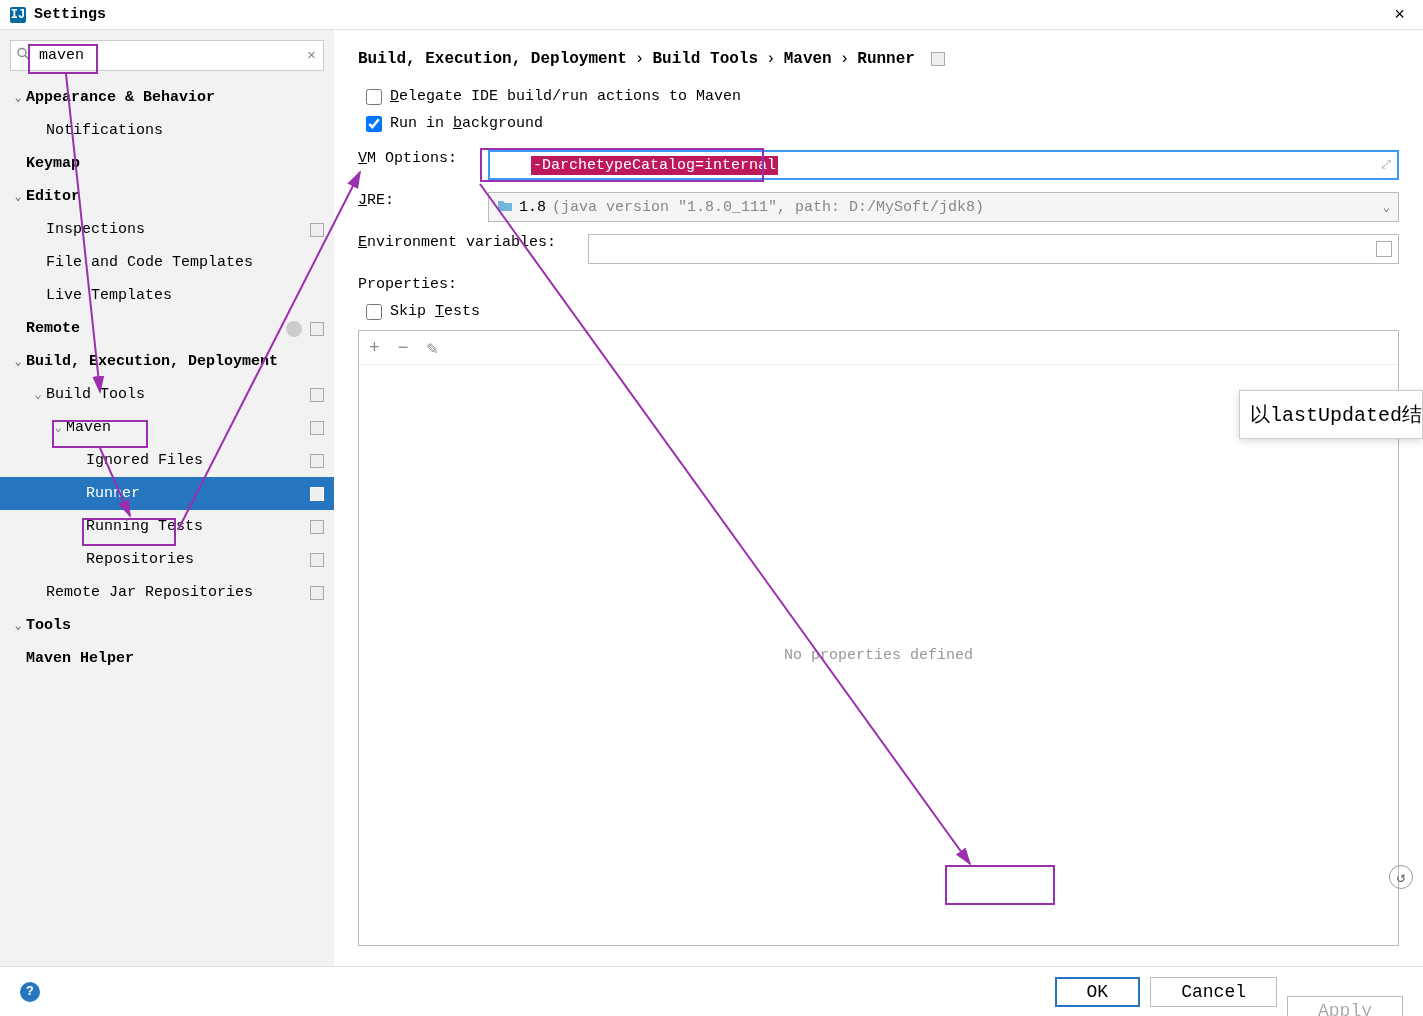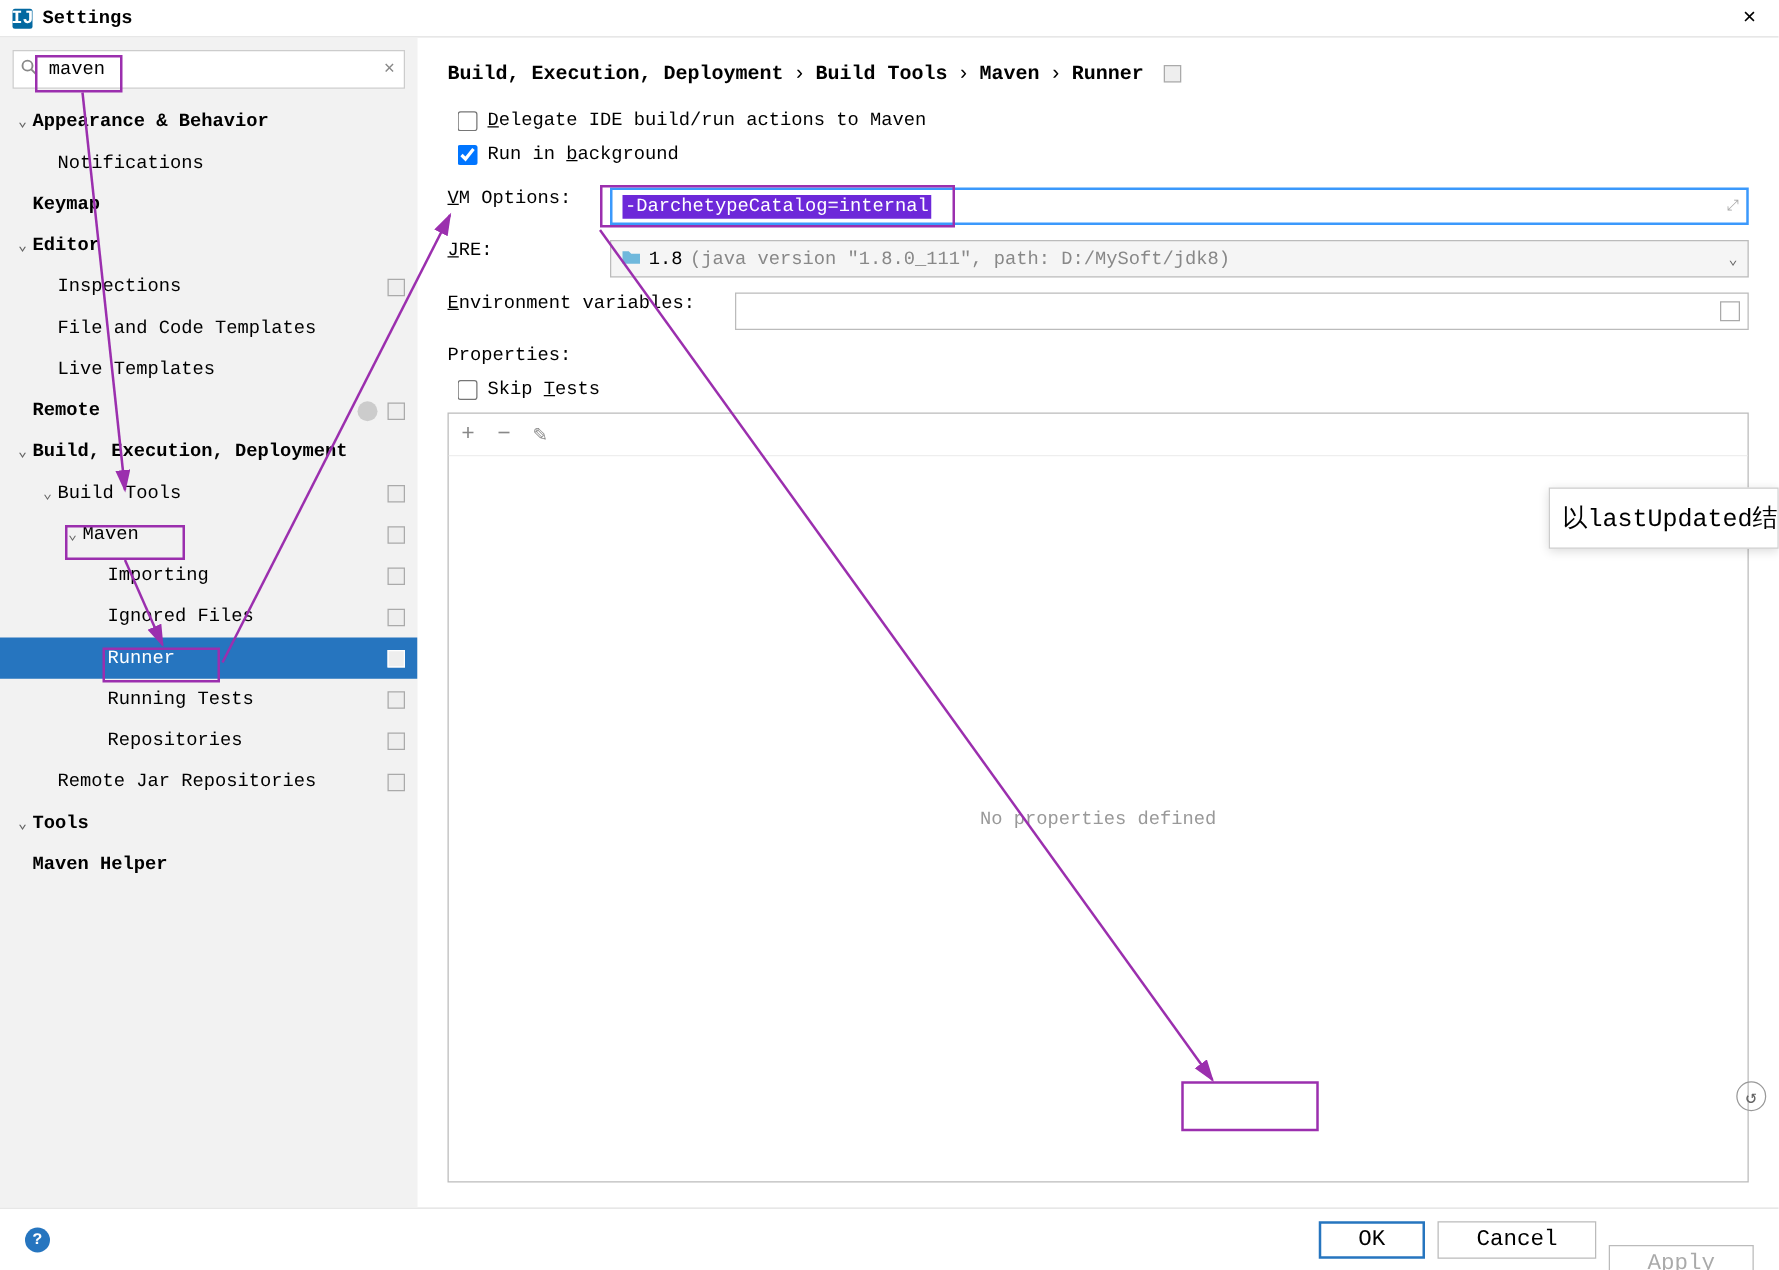--- a/index.html
+++ b/index.html
@@ -22,21 +22,21 @@
 }
 .titlebar .icon {
   width: 16px; height: 16px;
   background: #0369a1;
   margin-right: 8px;
   border-radius: 2px;
   display: inline-flex;
   align-items: center;
   justify-content: center;
   color: #fff;
-  font-size: 15px;
+  font-size: 12px;
   font-weight: bold;
 }
 .titlebar .title { font-weight: bold; flex: 1; }
 .titlebar .close { font-size: 18px; cursor: pointer; padding: 0 8px; }
 .content {
   display: flex;
   height: calc(100% - 30px - 50px);
 }
 .sidebar {
   width: 334px;
@@ -142,23 +142,24 @@
 .vm-input {
   flex: 1;
   border: 2px solid #3b99fc;
   height: 30px;
   display: flex;
   align-items: center;
   padding: 0 8px;
   position: relative;
 }
 .vm-input .selected-text {
-  background: #6d28d9;
+  background: #be185d;
   color: #fff;
   padding: 1px 2px;
+  margin-left: 33px;
 }
 .vm-input .expand-icon {
   position: absolute;
   right: 6px;
   color: #aaa;
   font-size: 12px;
 }
 .jre-select {
   flex: 1;
   border: 1px solid #bbb;
@@ -345,25 +346,20 @@
           <span class="label">Build, Execution, Deployment</span>
         </div>
         <div class="tree-item lvl1">
           <span class="chevron">⌄</span>
           <span class="label">Build Tools</span>
           <span class="meta-icon"></span>
         </div>
         <div class="tree-item lvl2">
           <span class="chevron">⌄</span>
           <span class="label">Maven</span>
-          <span class="meta-icon"></span>
-        </div>
-        <div class="tree-item lvl3">
-          <span class="chevron"></span>
-          <span class="label">Importing</span>
           <span class="meta-icon"></span>
         </div>
         <div class="tree-item lvl3">
           <span class="chevron"></span>
           <span class="label">Ignored Files</span>
           <span class="meta-icon"></span>
         </div>
         <div class="tree-item lvl3 selected">
           <span class="chevron"></span>
           <span class="label">Runner</span>

